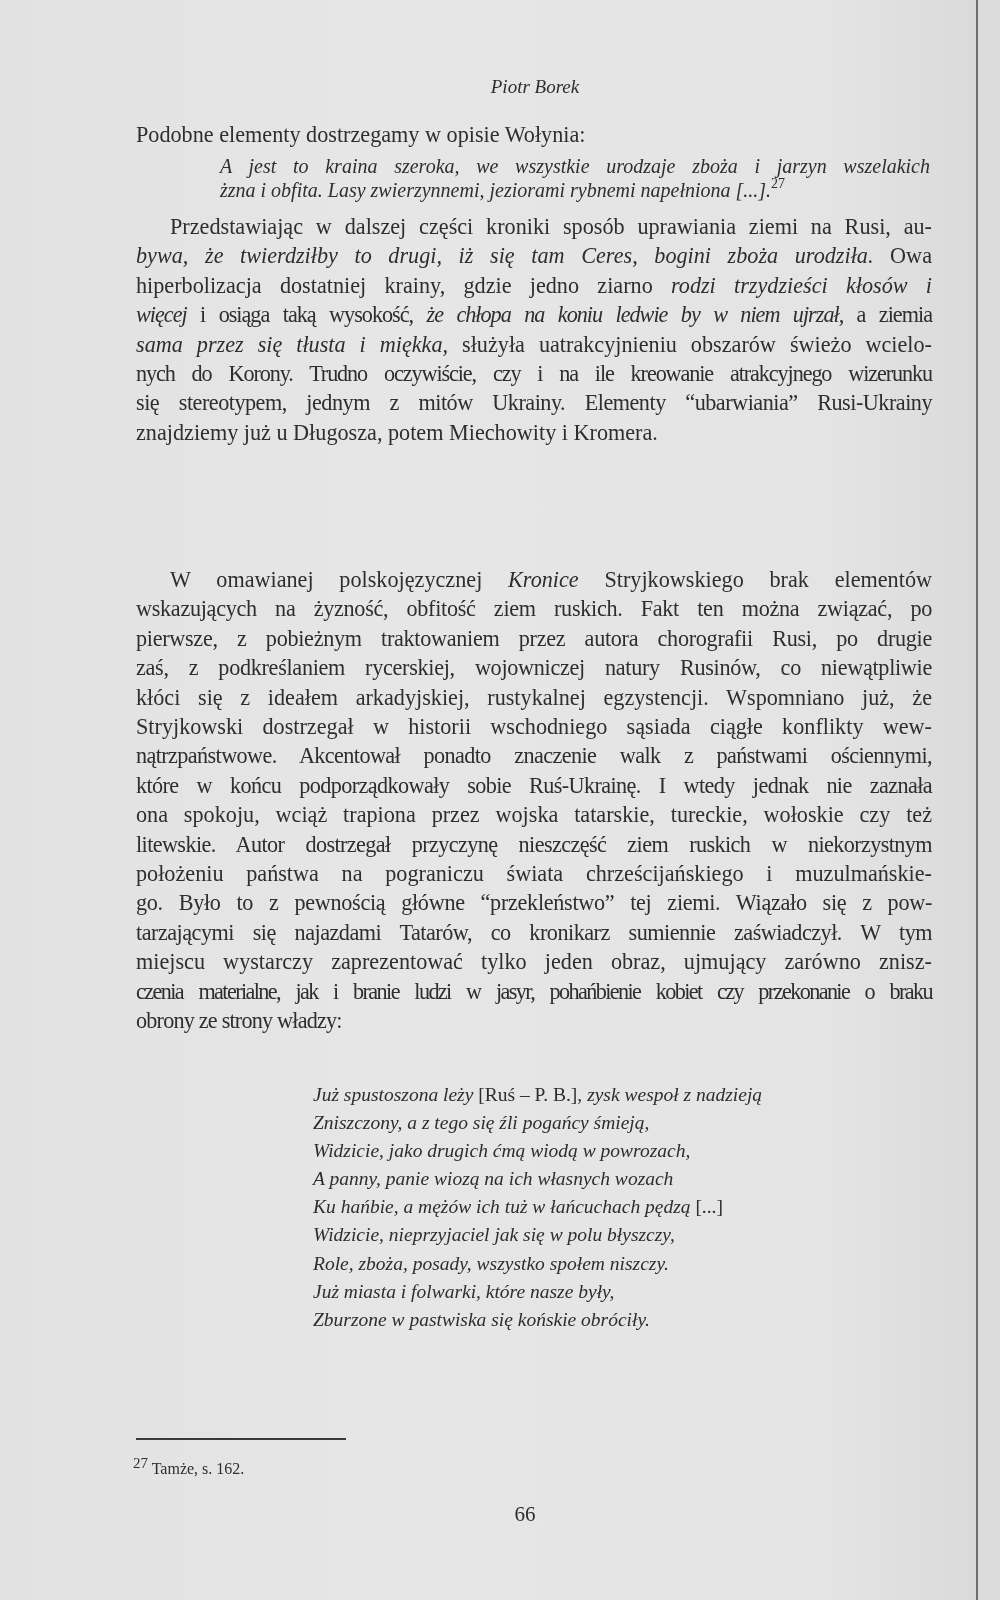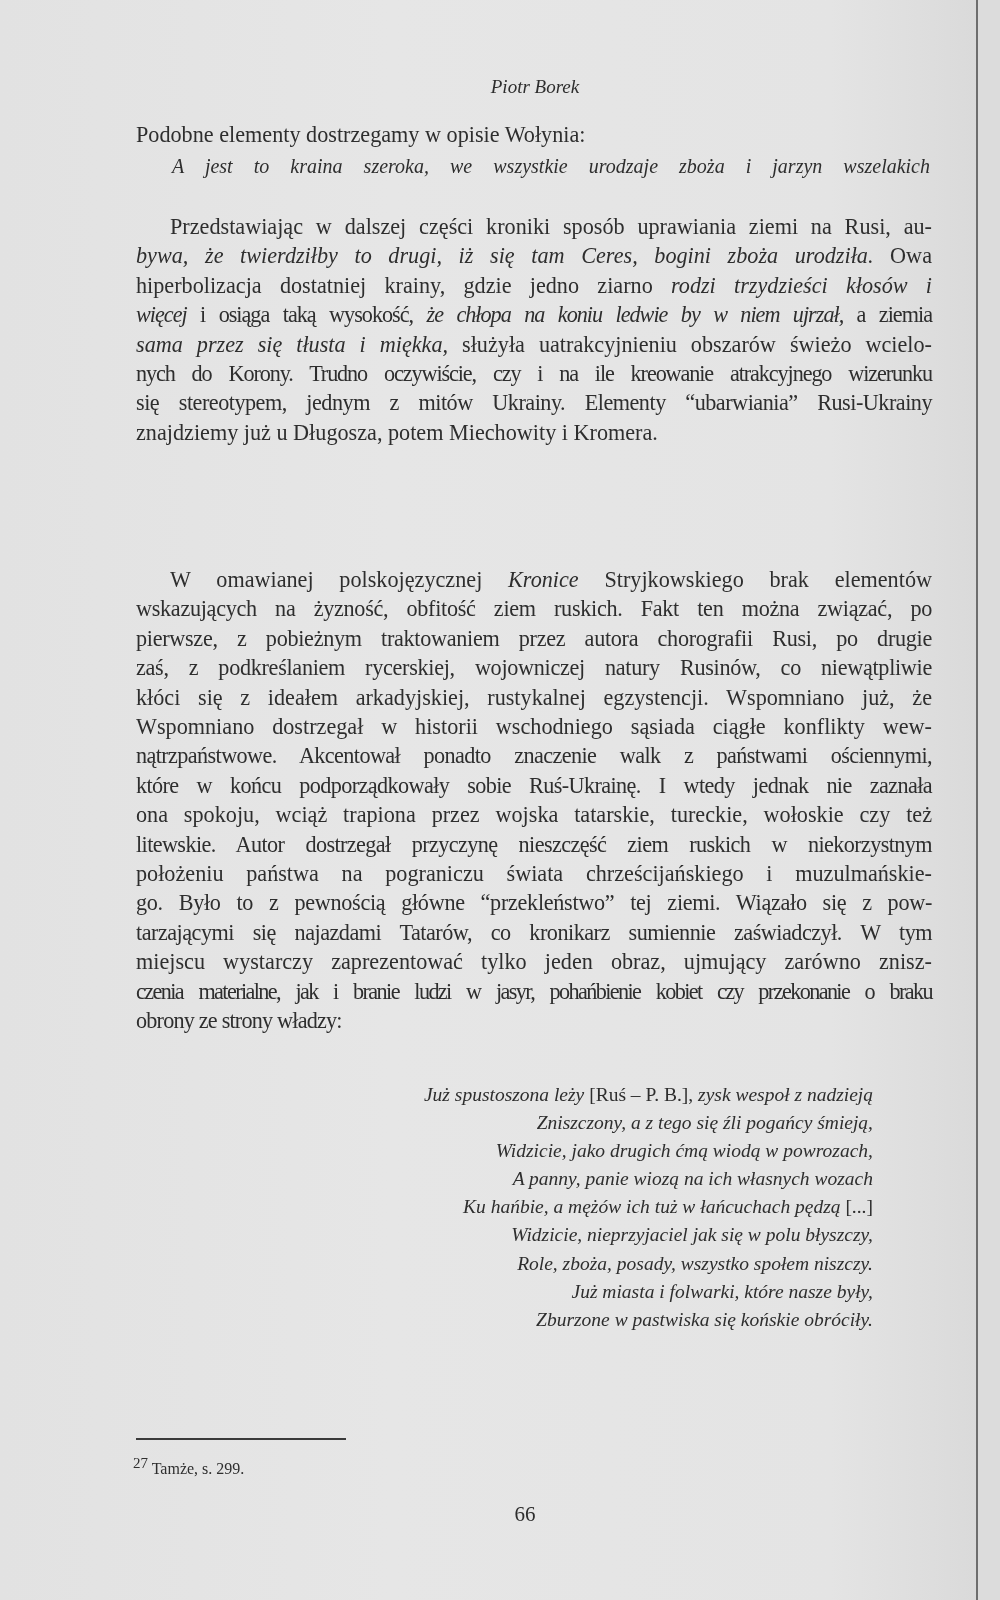--- a/index.html
+++ b/index.html
@@ -29,29 +29,29 @@
     .text {
       position: absolute; left: 136px; width: 796px;
       font-size: 22.2px; line-height: 29.4px; text-align: justify;
     }
     .line { display: block; white-space: nowrap; text-align-last: justify; }
     .line.last { text-align-last: left; }
     .quote {
       position: absolute; left: 172px; top: 154px; width: 758px;
       font-size: 20px; line-height: 24px; font-style: italic;
     }
-    .quote .line { text-align-last: justify; }
+    .quote .line { text-align-last: justify; margin-left: 48px; }
     .quote .line.last { text-align-last: left; }
     .i { font-style: italic; }
     sup { font-size: 14px; vertical-align: 9px; line-height: 0; }
     .poem {
       position: absolute; left: 313px; top: 1081px; width: 560px;
       font-size: 19.5px; line-height: 28.1px; font-style: italic;
     }
-    .poem .pl { display: block; white-space: nowrap; text-align: right; }
+    .poem .pl { display: block; white-space: nowrap; }
     .up { font-style: normal; }
     .fn-rule {
       position: absolute; left: 136px; top: 1438px; width: 210px; height: 2px; background: #3a3a3a;
     }
     .footnote {
       position: absolute; left: 133px; top: 1455px; font-size: 16px;
     }
     .footnote .fn-num { font-size: 15px; vertical-align: 6px; }
     .page-number {
       position: absolute; top: 1502px; left: 0; width: 1050px; text-align: center; font-size: 21px;
@@ -65,40 +65,41 @@
 <div class="edge-strip"></div>
 
 <div class="running-head">Piotr Borek</div>
 
 <div class="text" style="top:120px;">
   <span class="line last">Podobne elementy dostrzegamy w opisie Wołynia:</span>
 </div>
 
 <div class="quote">
   <span class="line">A jest to kraina szeroka, we wszystkie urodzaje zboża i jarzyn wszelakich</span>
+  <span class="line last"><span>żzna i obfita. Lasy zwierzynnemi, jeziorami rybnemi napełniona [...].</span><sup class="up">27</sup></span>
 </div>
 
 <div class="text" style="top:212px;">
   <span class="line" style="text-indent:34px">Przedstawiając w dalszej części kroniki sposób uprawiania ziemi na Rusi, au-</span>
   <span class="line"><span class="i">bywa, że twierdziłby to drugi, iż się tam Ceres, bogini zboża urodziła.</span><span> Owa</span></span>
   <span class="line"><span>hiperbolizacja dostatniej krainy, gdzie jedno ziarno </span><span class="i">rodzi trzydzieści kłosów i</span></span>
   <span class="line" style="letter-spacing:-1px"><span class="i">więcej</span><span> i osiąga taką wysokość, </span><span class="i">że chłopa na koniu ledwie by w niem ujrzał,</span><span> a ziemia</span></span>
   <span class="line"><span class="i">sama przez się tłusta i miękka,</span><span> służyła uatrakcyjnieniu obszarów świeżo wcielo-</span></span>
   <span class="line" style="letter-spacing:-1.1px">nych do Korony. Trudno oczywiście, czy i na ile kreowanie atrakcyjnego wizerunku</span>
   <span class="line" style="letter-spacing:-0.5px">się stereotypem, jednym z mitów Ukrainy. Elementy “ubarwiania” Rusi-Ukrainy</span>
   <span class="line last">znajdziemy już u Długosza, potem Miechowity i Kromera.</span>
 </div>
 
 <div class="text" style="top:565px;">
   <span class="line" style="text-indent:34px"><span>W omawianej polskojęzycznej </span><span class="i">Kronice</span><span> Stryjkowskiego brak elementów</span></span>
   <span class="line" style="letter-spacing:-0.3px">wskazujących na żyzność, obfitość ziem ruskich. Fakt ten można związać, po</span>
   <span class="line" style="letter-spacing:-0.3px">pierwsze, z pobieżnym traktowaniem przez autora chorografii Rusi, po drugie</span>
   <span class="line" style="letter-spacing:-0.3px">zaś, z podkreślaniem rycerskiej, wojowniczej natury Rusinów, co niewątpliwie</span>
   <span class="line">kłóci się z ideałem  arkadyjskiej, rustykalnej egzystencji. Wspomniano już, że</span>
-  <span class="line">Wspomniano dostrzegał w historii wschodniego sąsiada ciągłe konflikty wew-</span>
+  <span class="line">Stryjkowski dostrzegał w historii wschodniego sąsiada ciągłe konflikty wew-</span>
   <span class="line" style="letter-spacing:-0.6px">nątrzpaństwowe. Akcentował ponadto znaczenie walk z państwami ościennymi,</span>
   <span class="line" style="letter-spacing:-0.6px">które w końcu podporządkowały sobie Ruś-Ukrainę. I wtedy jednak nie zaznała</span>
   <span class="line">ona spokoju, wciąż trapiona przez wojska tatarskie, tureckie, wołoskie czy też</span>
   <span class="line" style="letter-spacing:-0.6px">litewskie. Autor dostrzegał przyczynę nieszczęść ziem ruskich w niekorzystnym</span>
   <span class="line">położeniu państwa na pograniczu świata chrześcijańskiego i muzulmańskie-</span>
   <span class="line" style="letter-spacing:-0.3px">go. Było to z pewnością główne “przekleństwo” tej ziemi. Wiązało się z pow-</span>
   <span class="line" style="letter-spacing:-0.5px">tarzającymi się najazdami Tatarów, co kronikarz sumiennie zaświadczył. W tym</span>
   <span class="line">miejscu wystarczy zaprezentować tylko jeden obraz, ujmujący zarówno znisz-</span>
   <span class="line" style="letter-spacing:-1.6px">czenia materialne, jak i branie ludzi w jasyr, pohańbienie kobiet czy przekonanie o braku</span>
   <span class="line last" style="letter-spacing:-0.8px">obrony ze strony władzy:</span>
@@ -111,16 +112,16 @@
   <span class="pl">A panny, panie wiozą na ich własnych wozach</span>
   <span class="pl"><span>Ku hańbie, a mężów ich tuż w łańcuchach pędzą</span><span class="up"> [...]</span></span>
   <span class="pl">Widzicie, nieprzyjaciel jak się w polu błyszczy,</span>
   <span class="pl">Role, zboża, posady, wszystko społem niszczy.</span>
   <span class="pl">Już miasta i folwarki, które nasze były,</span>
   <span class="pl">Zburzone w pastwiska się końskie obróciły.</span>
 </div>
 
 <div class="fn-rule"></div>
 <div class="footnote">
-  <span class="fn-num">27</span><span> Tamże, s. 299.</span>
+  <span class="fn-num">27</span><span> Tamże, s. 162.</span>
 </div>
 
 <div class="page-number">66</div>
 
 </body></html>

